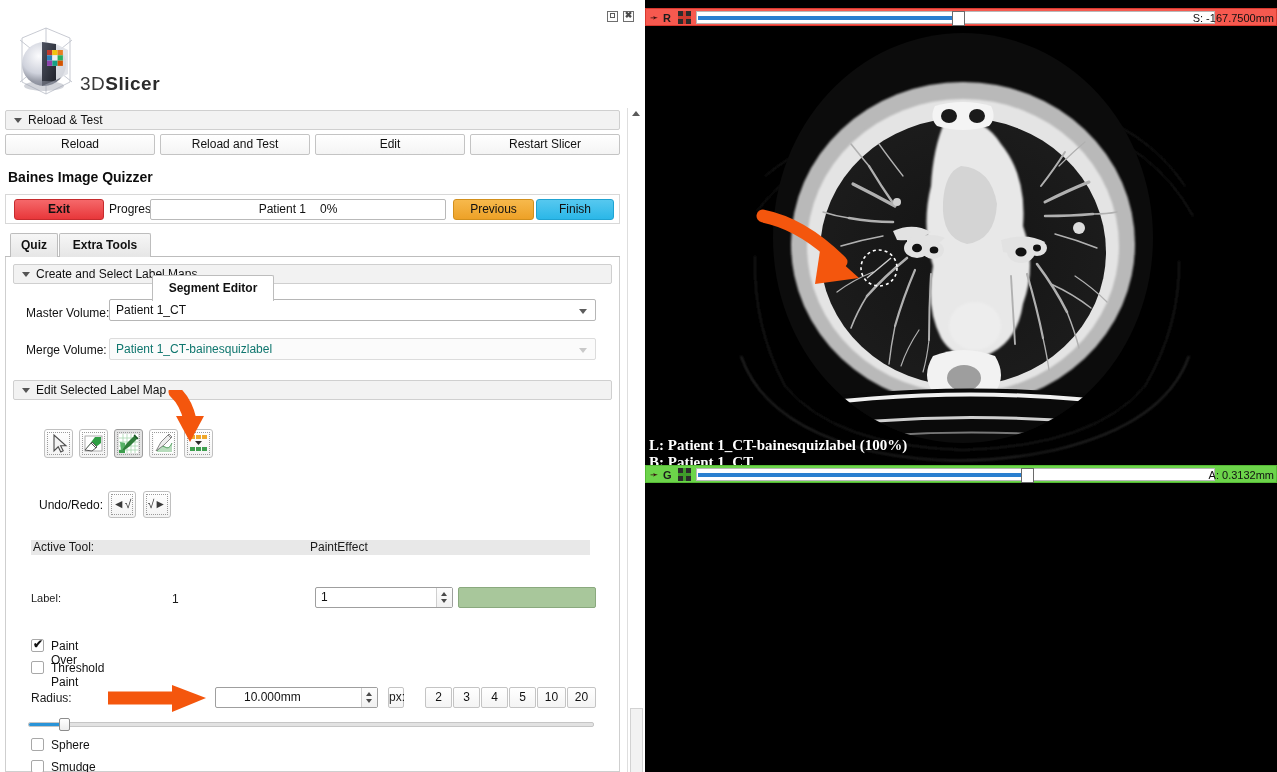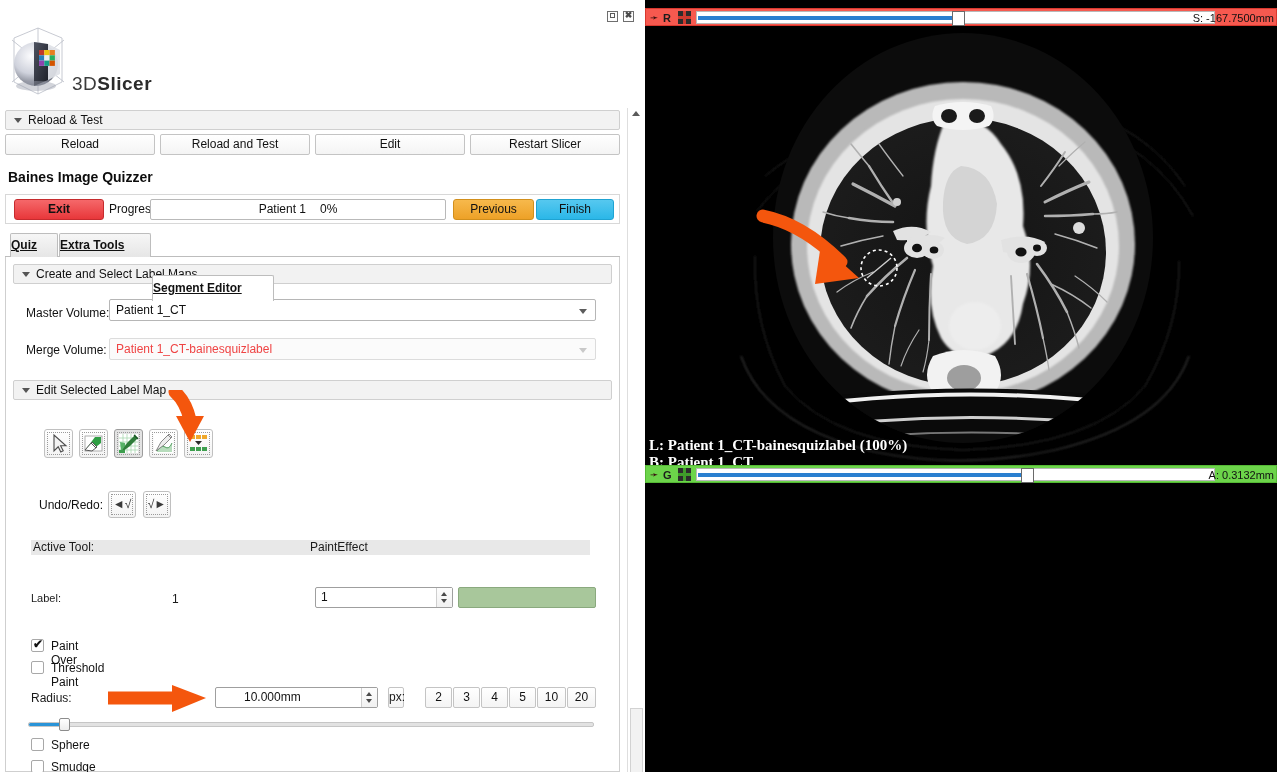--- a/index.html
+++ b/index.html
@@ -35,21 +35,21 @@
   .win-icon .inner-sq {
     display:block; width:5px; height:5px; border:1px solid #5a5a5a;
     margin: 1px 0 0 2px; box-sizing:border-box;
   }
   .win-icon .x-glyph {
     display:block; font-size:9px; line-height:9px; font-weight:bold;
     color:#4a4a4a; text-align:center; margin-top:-1px;
   }
 
   
-  #logo-area { position:absolute; left:0; top:20px; width:747px; height:88px; }
+  #logo-area { position:absolute; left:8px; top:20px; width:747px; height:88px; }
   #logo-svg { position:absolute; left:8px; top:4px; }
   #logo-text {
     position:absolute; left:72px; top:53px;
     font-size:19px; letter-spacing:0.5px; color:#3b3b3b;
   }
   #logo-text .bold { font-weight:bold; color:#2b2b2b; }
 
   
   .collapsible {
     position:absolute; height:20px; box-sizing:border-box;
@@ -127,23 +127,22 @@
   #tabbar { position:absolute; left:5px; top:231px; width:615px; height:26px; }
   #tabline {
     position:absolute; left:0; top:25px; width:615px; height:1px;
     background:#bdbdbd;
   }
   .tab {
     position:absolute; top:2px; height:24px; box-sizing:border-box;
     border:1px solid #bdbdbd; border-bottom:none;
     background:linear-gradient(#f6f6f6,#e6e6e6);
     font-size:12px; font-weight:bold; color:#111;
-    line-height:22px;
+    text-align:center; line-height:22px;
     border-radius:2px 2px 0 0;
-    text-decoration:underline;
   }
   .tab.active {
     top:0; height:26px; line-height:24px;
     background:#ffffff; z-index:3;
     border-color:#bdbdbd;
   }
   #tab-quiz { left:5px; width:48px; }
   #tab-extra { left:54px; width:92px; }
   #tab-segment { left:147px; width:122px;margin-top:44px; }
 
@@ -154,21 +153,21 @@
     box-sizing:border-box;
   }
 
   .fldlabel { position:absolute; font-size:12px; color:#111; }
 
   .combo {
     position:absolute; box-sizing:border-box; height:22px;
     background:#ffffff; border:1px solid #b6b6b6; border-radius:2px;
     font-size:12px; color:#111; line-height:20px; padding-left:6px;
   }
-  .combo.disabled { background:#fbfbfb; border-color:#dcdcdc; color:#ef4444; }
+  .combo.disabled { background:#fbfbfb; border-color:#dcdcdc; color:#0f766e; }
   .combo .arrow {
     position:absolute; right:8px; top:9px;
     width:0;height:0;
     border-left:4.5px solid transparent;
     border-right:4.5px solid transparent;
     border-top:5px solid #5c5c5c;
   }
   .combo.disabled .arrow { border-top-color:#c9c9c9; }
 
   

